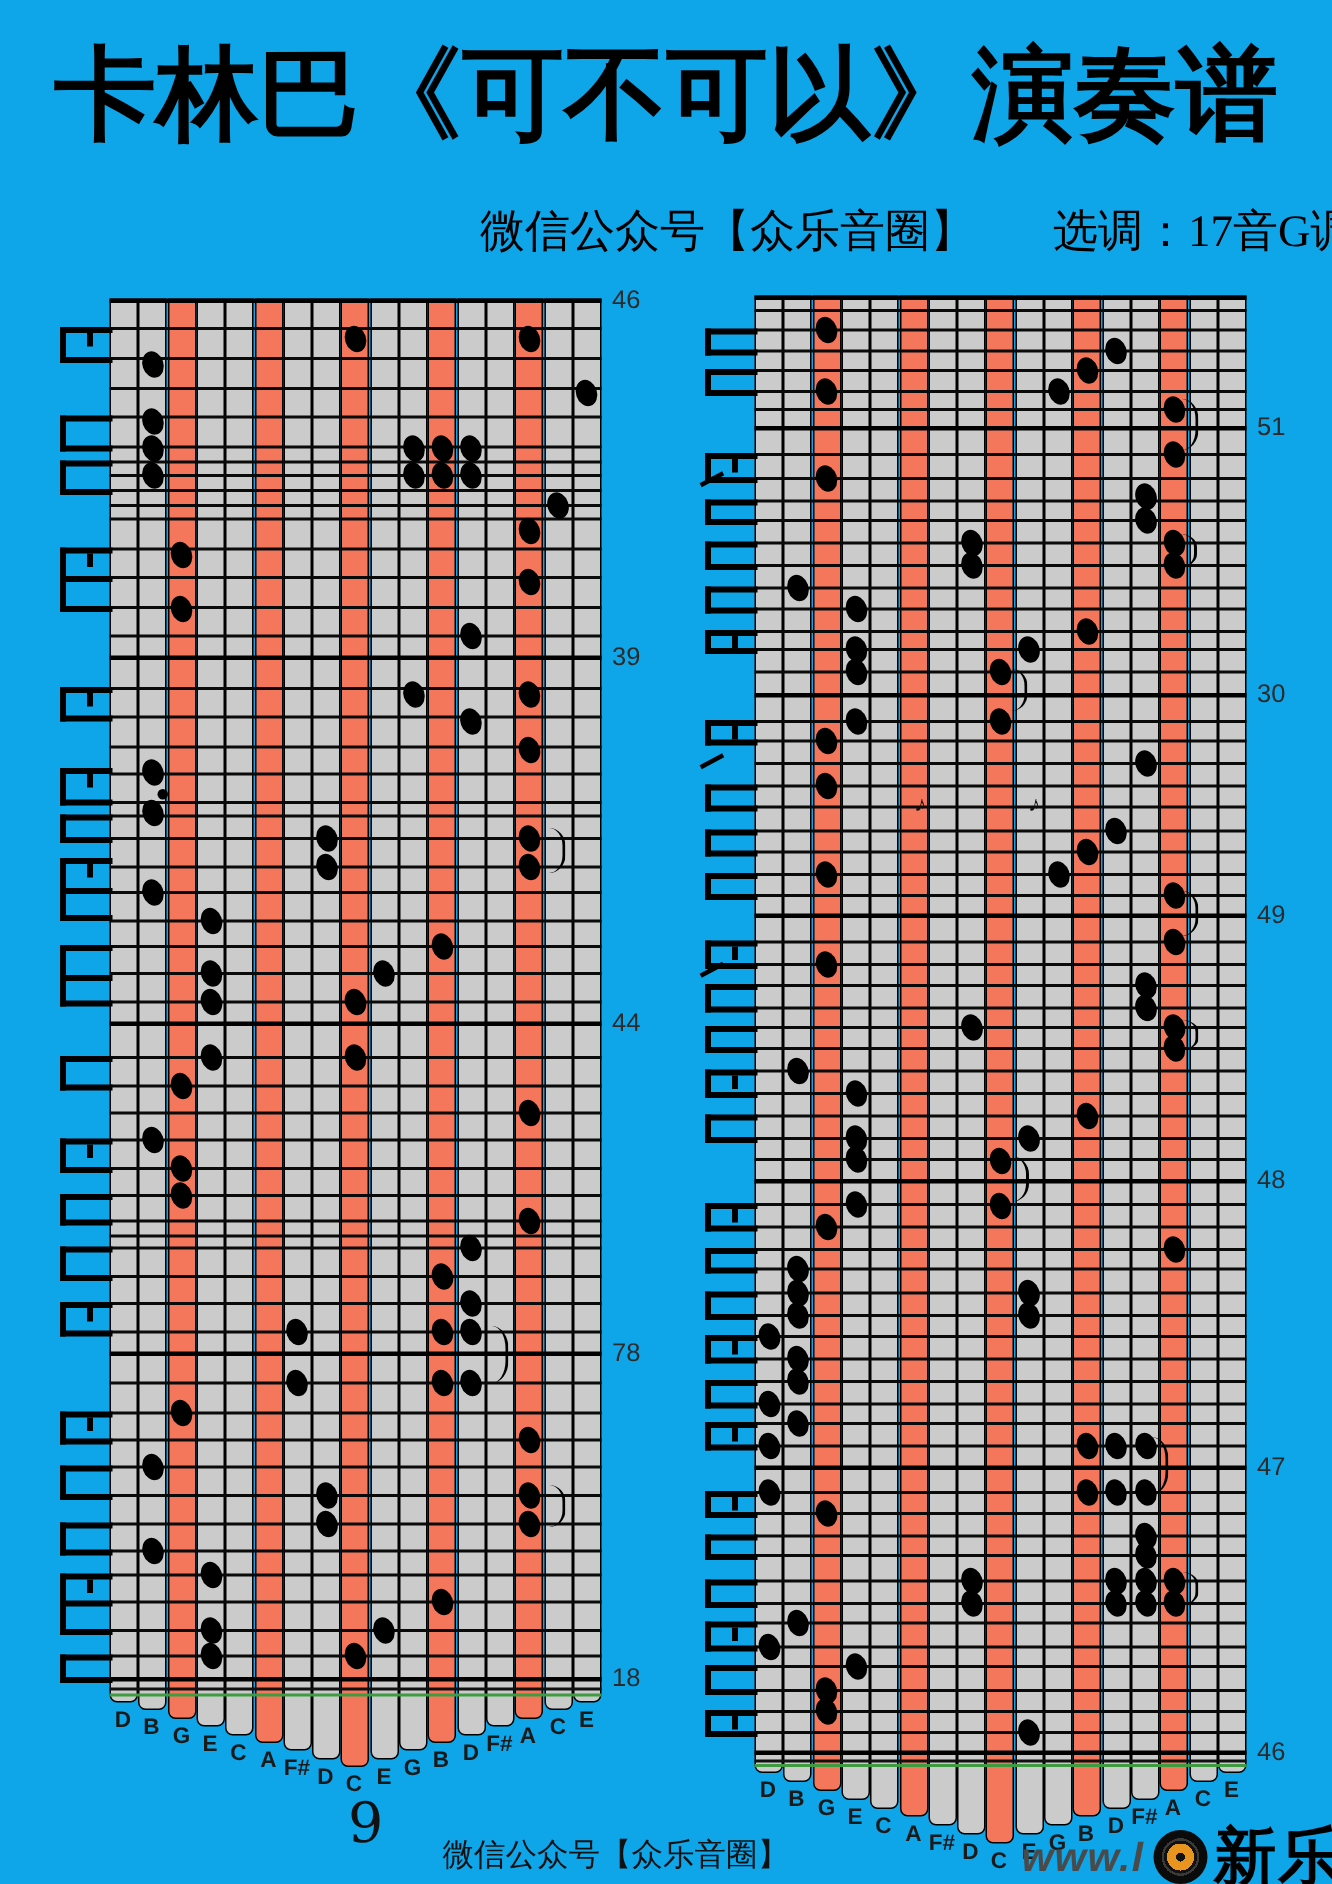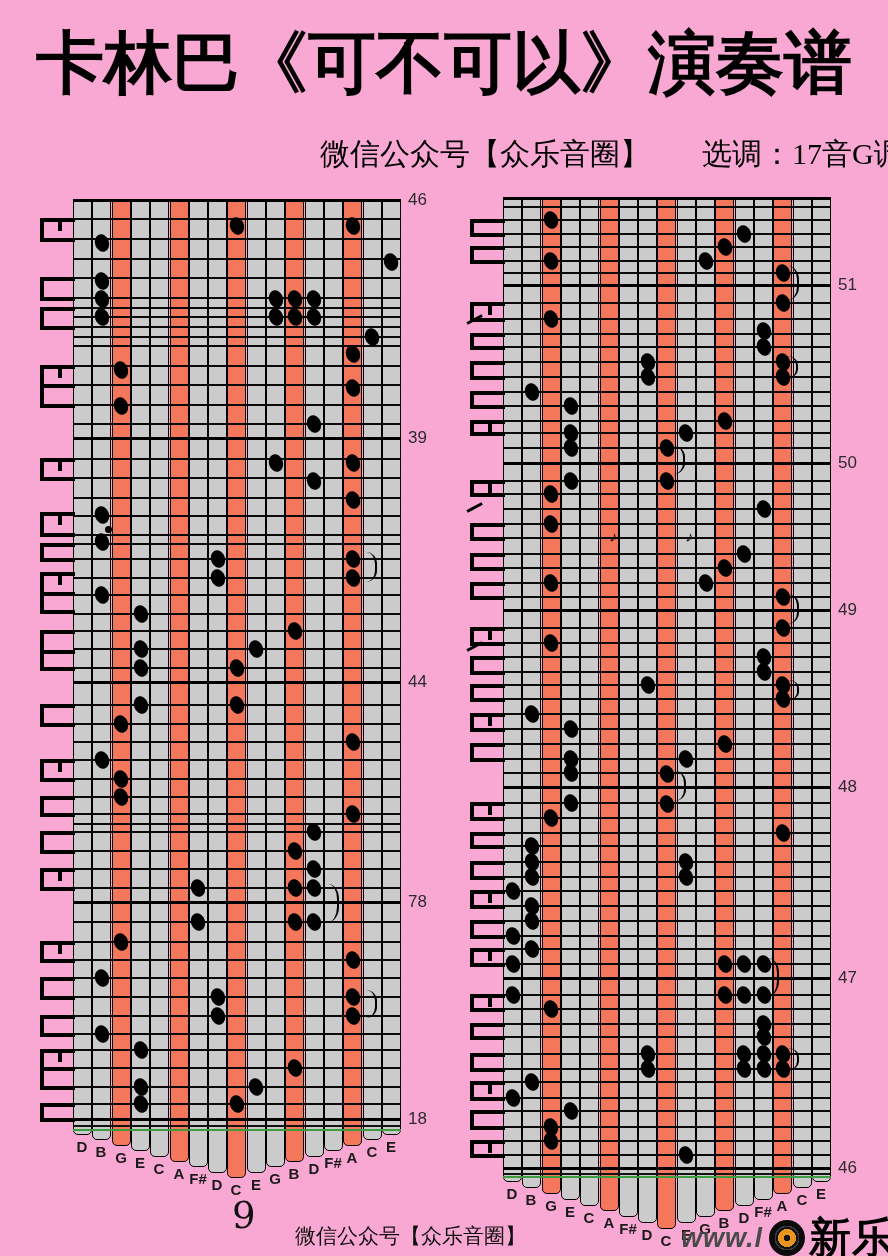--- a/index.html
+++ b/index.html
@@ -1,16 +1,16 @@
 <!DOCTYPE html>
 <html><head>
 <meta charset="utf-8">
 <style>
   html,body{margin:0;padding:0;background:#ffffff;}
-  .page{position:relative;width:888px;height:1256px;background:#f9a8d4;overflow:hidden;
+  .page{position:relative;width:888px;height:1256px;background:#0ea5e9;overflow:hidden;
         font-family:"Liberation Sans", sans-serif;}
   .title{position:absolute;left:50%;transform:translateX(-50%);top:18px;font-size:68px;
          font-weight:900;color:#000;white-space:nowrap;letter-spacing:0px;
          font-family:"DejaVu Sans", sans-serif;}
   .subtitle{position:absolute;left:320px;top:134px;font-size:30px;color:#000;
             font-family:"Liberation Serif", serif;display:flex;gap:52px;white-space:nowrap;}
   
   .stripe{position:absolute;box-sizing:border-box;border:1px solid #000;
           border-radius:0 0 5px 5px;z-index:1;}
   .hline{position:absolute;height:2px;background:#0a0a0a;z-index:2;}
@@ -385,21 +385,21 @@
       <div class="hline" style="left: 503px; top: 1081px; width: 328px;"></div>
       <div class="hline" style="left: 503px; top: 1097px; width: 328px;"></div>
       <div class="hline" style="left: 503px; top: 1110px; width: 328px;"></div>
       <div class="hline" style="left: 503px; top: 1126px; width: 328px;"></div>
       <div class="hline" style="left: 503px; top: 1140px; width: 328px;"></div>
       <div class="hline" style="left: 503px; top: 1154px; width: 328px;"></div>
       <div class="mline" style="left: 503px; top: 197px; width: 328px;"></div>
       <div class="mline" style="left: 503px; top: 284px; width: 328px;"></div>
       <div class="mnum" style="left: 838px; top: 275px;">51</div>
       <div class="mline" style="left: 503px; top: 462px; width: 328px;"></div>
-      <div class="mnum" style="left: 838px; top: 453px;">50</div>
+      <div class="mnum" style="left: 838px; top: 453px;">30</div>
       <div class="mline" style="left: 503px; top: 609px; width: 328px;"></div>
       <div class="mnum" style="left: 838px; top: 600px;">49</div>
       <div class="mline" style="left: 503px; top: 786px; width: 328px;"></div>
       <div class="mnum" style="left: 838px; top: 777px;">48</div>
       <div class="mline" style="left: 503px; top: 977px; width: 328px;"></div>
       <div class="mnum" style="left: 838px; top: 968px;">47</div>
       <div class="mline" style="left: 503px; top: 1167px; width: 328px;"></div>
       <div class="mnum" style="left: 838px; top: 1158px;">46</div>
       <div class="xline" style="left: 503px; top: 1173px; width: 328px;"></div>
       <div class="gline" style="left: 503px; top: 1176px; width: 328px; background: rgb(63, 155, 63);"></div>

